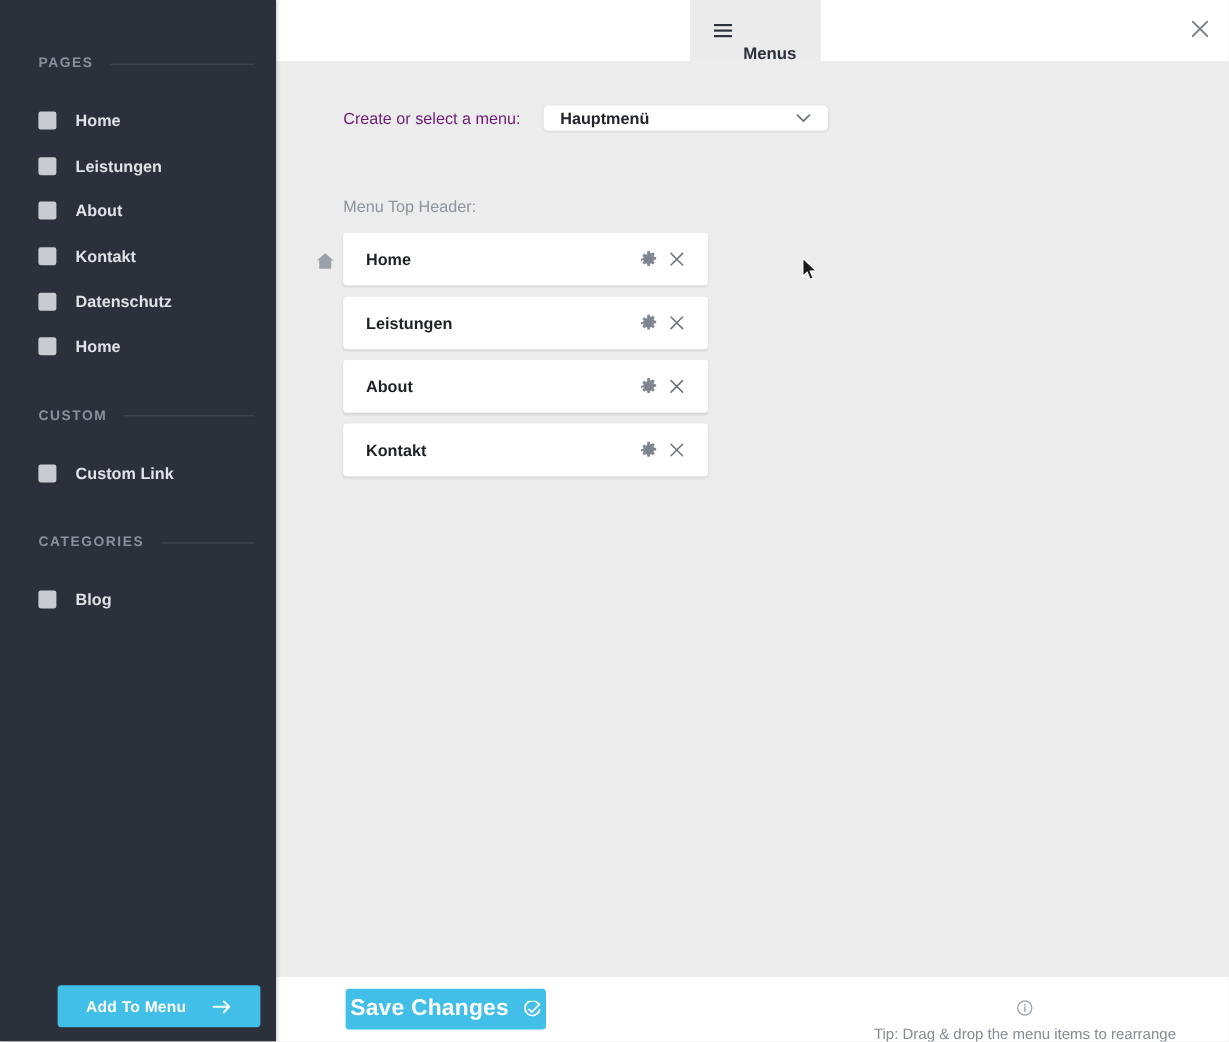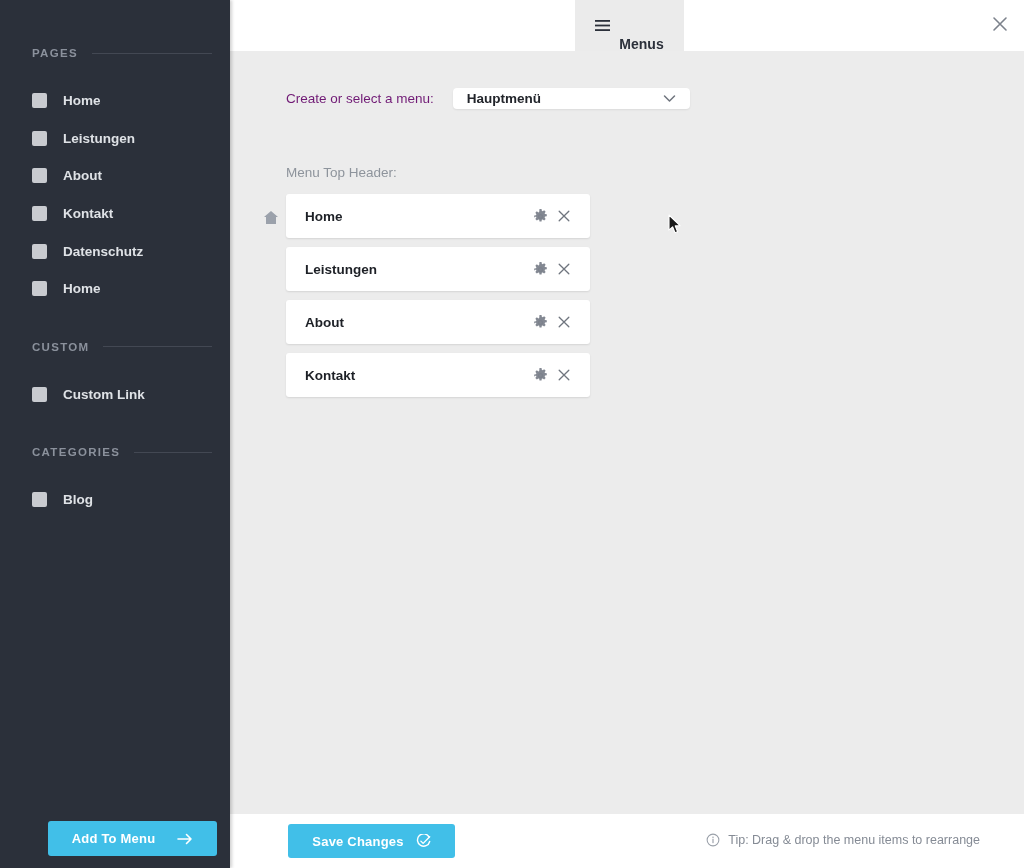--- a/index.html
+++ b/index.html
@@ -265,41 +265,42 @@
     position: absolute;
     left: 58px;
     top: 10px;
     width: 167px;
     height: 34px;
     background: #41bfe8;
     border: none;
     border-radius: 3px;
     color: #ffffff;
     font-family: "Liberation Sans", sans-serif;
-    font-size: 13px;
+    font-size: 19px;
     font-weight: 700;
     letter-spacing: 0.2px;
     cursor: pointer;
     display: flex;
     align-items: center;
     justify-content: center;
     gap: 12px;
     padding: 0;
   }
   #save-changes .check-ico {
     display: inline-flex;
     align-items: center;
   }
   #tip {
     position: absolute;
     right: 44px;
     top: 19px;
     display: flex;
     align-items: center;
     gap: 8px;
+    flex-direction: column;
   }
   #tip .tip-text {
     color: #858b95;
     font-size: 12.5px;
   }
   #tip .info-ico {
     display: inline-flex;
     align-items: center;
   }
 

